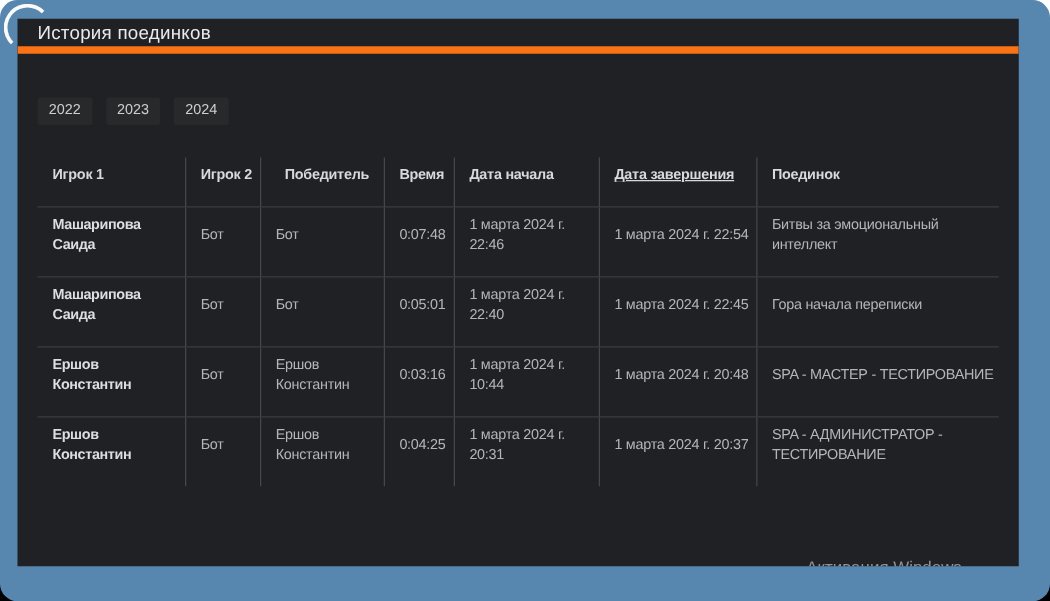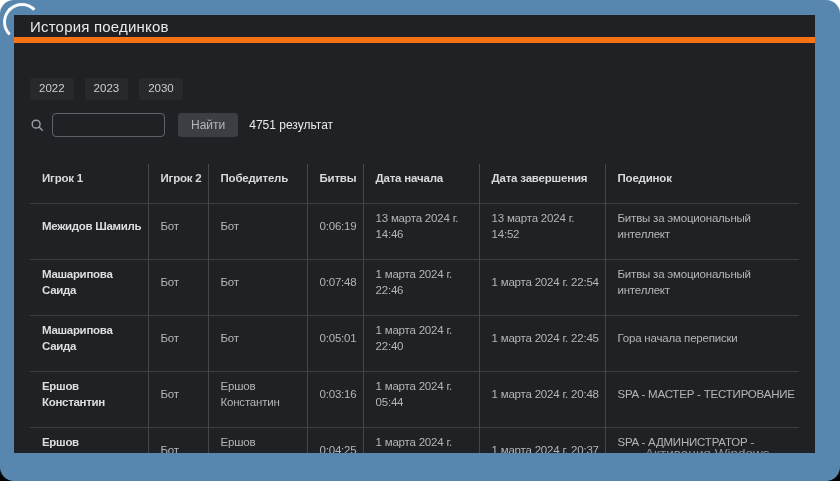--- a/index.html
+++ b/index.html
@@ -43,22 +43,22 @@
   table { margin-top:26px; width:769px; border-collapse:collapse; table-layout:fixed; }
   th, td { text-align:left; vertical-align:middle; border-left:1px solid #45474a;
            padding:6px 4px 17px 12px; font-size:11.5px; letter-spacing:-0.2px;
            line-height:1.4; height:35px; overflow:hidden; }
   th:first-child, td:first-child { border-left:none; }
   th { color:#d7d9db; font-weight:bold; }
   td { color:#b3b6b9; font-weight:normal; }
   td:first-child { font-weight:bold; color:#dcdee0; letter-spacing:-0.3px; }
   tbody tr { border-top:1px solid #3b3d40; }
   th:nth-child(1){ width:118px; } th:nth-child(2){ width:60px; }
-  th:nth-child(3){ width:99px; }  th:nth-child(4){ width:56px; }
-  th:nth-child(5){ width:116px; } th:nth-child(6){ width:126px; }
+  th:nth-child(3){ width:99px;text-align:center; }  th:nth-child(4){ width:56px; }
+  th:nth-child(5){ width:116px; } th:nth-child(6){ width:126px;text-decoration:underline; }
 
   .watermark { position:absolute; left:631px; top:431px; color:#9aa0a6;
                font-size:13.5px; opacity:.9; pointer-events:none; white-space:nowrap; }
 </style>
 </head>
 <body>
 
 <div class="stage">
   <div class="page-bg"></div>
   <div class="corner-arc"></div>
@@ -67,55 +67,37 @@
 
     <div class="panel-header">
       <div class="panel-title">История поединков</div>
     </div>
 
     <div class="content">
 
       <div class="tabs">
         <div class="tab">2022</div>
         <div class="tab">2023</div>
-        <div class="tab">2030</div>
+        <div class="tab">2024</div>
       </div>
 
-      <div class="search-row">
-        <svg class="search-icon" viewBox="0 0 16 16">
-          <circle cx="7" cy="7" r="4.5" fill="none" stroke="#9aa0a6" stroke-width="1.6"></circle>
-          <line x1="10.4" y1="10.4" x2="14" y2="14" stroke="#9aa0a6" stroke-width="1.6" stroke-linecap="round"></line>
-        </svg>
-        <input class="search-input" type="text" value="" style="">
-        <button class="find-btn">Найти</button>
-        <div class="results-count">4751 результат</div>
-      </div>
 
       <table>
         <thead>
           <tr>
               <th>Игрок 1</th>
               <th>Игрок 2</th>
               <th>Победитель</th>
-              <th>Битвы</th>
+              <th>Время</th>
               <th>Дата начала</th>
               <th>Дата завершения</th>
               <th>Поединок</th>
             </tr>
         </thead>
         <tbody>
-            <tr>
-              <td>Межидов Шамиль</td>
-              <td>Бот</td>
-              <td>Бот</td>
-              <td>0:06:19</td>
-              <td>13 марта 2024 г. 14:46</td>
-              <td>13 марта 2024 г. 14:52</td>
-              <td>Битвы за эмоциональный интеллект</td>
-            </tr>
             <tr>
               <td>Машарипова Саида</td>
               <td>Бот</td>
               <td>Бот</td>
               <td>0:07:48</td>
               <td>1 марта 2024 г. 22:46</td>
               <td>1 марта 2024 г. 22:54</td>
               <td>Битвы за эмоциональный интеллект</td>
             </tr>
             <tr>
@@ -125,21 +107,21 @@
               <td>0:05:01</td>
               <td>1 марта 2024 г. 22:40</td>
               <td>1 марта 2024 г. 22:45</td>
               <td>Гора начала переписки</td>
             </tr>
             <tr>
               <td>Ершов Константин</td>
               <td>Бот</td>
               <td>Ершов Константин</td>
               <td>0:03:16</td>
-              <td>1 марта 2024 г. 05:44</td>
+              <td>1 марта 2024 г. 10:44</td>
               <td>1 марта 2024 г. 20:48</td>
               <td>SPA - МАСТЕР - ТЕСТИРОВАНИЕ</td>
             </tr>
             <tr>
               <td>Ершов Константин</td>
               <td>Бот</td>
               <td>Ершов Константин</td>
               <td>0:04:25</td>
               <td>1 марта 2024 г. 20:31</td>
               <td>1 марта 2024 г. 20:37</td>

